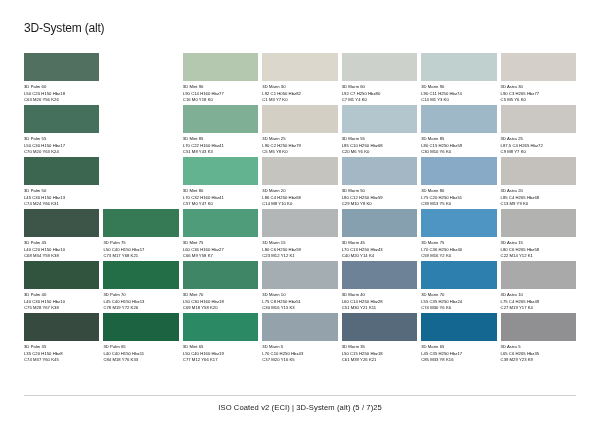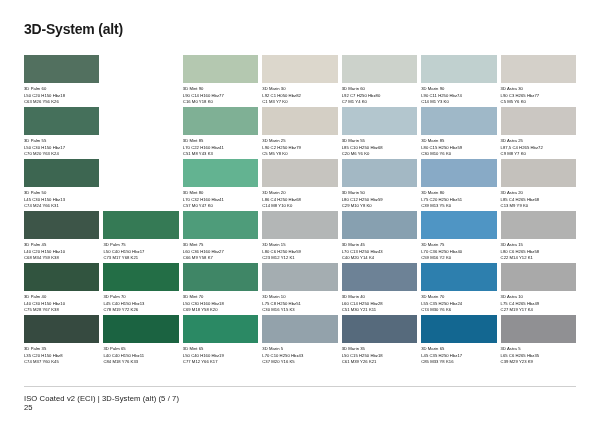--- a/index.html
+++ b/index.html
@@ -18,22 +18,22 @@
   .page {
     width: 600px;
     height: 424px;
     box-sizing: border-box;
     padding: 22px 24px 0 24px;
     position: relative;
     display: flex;
     flex-direction: column;
   }
   .page-title {
-    font-size: 14px;
-    font-weight: bold;
+    font-size: 12px;
+    font-weight: normal;
     letter-spacing: -0.2px;
     margin: 0 0 18px 0;
     line-height: 1.1;
   }
   .grid {
     display: grid;
     grid-template-columns: repeat(7, 1fr);
     grid-column-gap: 4px;
     grid-row-gap: 0px;
     width: 552px;
@@ -60,24 +60,23 @@
     white-space: nowrap;
   }
   .meta .ln { display: block; }
   .footer {
     position: absolute;
     left: 24px;
     right: 24px;
     bottom: 12px;
     display: flex;
     align-items: baseline;
-    justify-content: space-between;
+    justify-content: center;
     border-top: 0.6px solid #cfcfcf;
     padding-top: 7px;
-    flex-direction: column;
   }
   .footer-text {
     font-size: 7.6px;
     color: #1a1a1a;
     letter-spacing: 0.1px;
   }
   .footer-page {
     font-size: 7.6px;
     color: #1a1a1a;
   }

